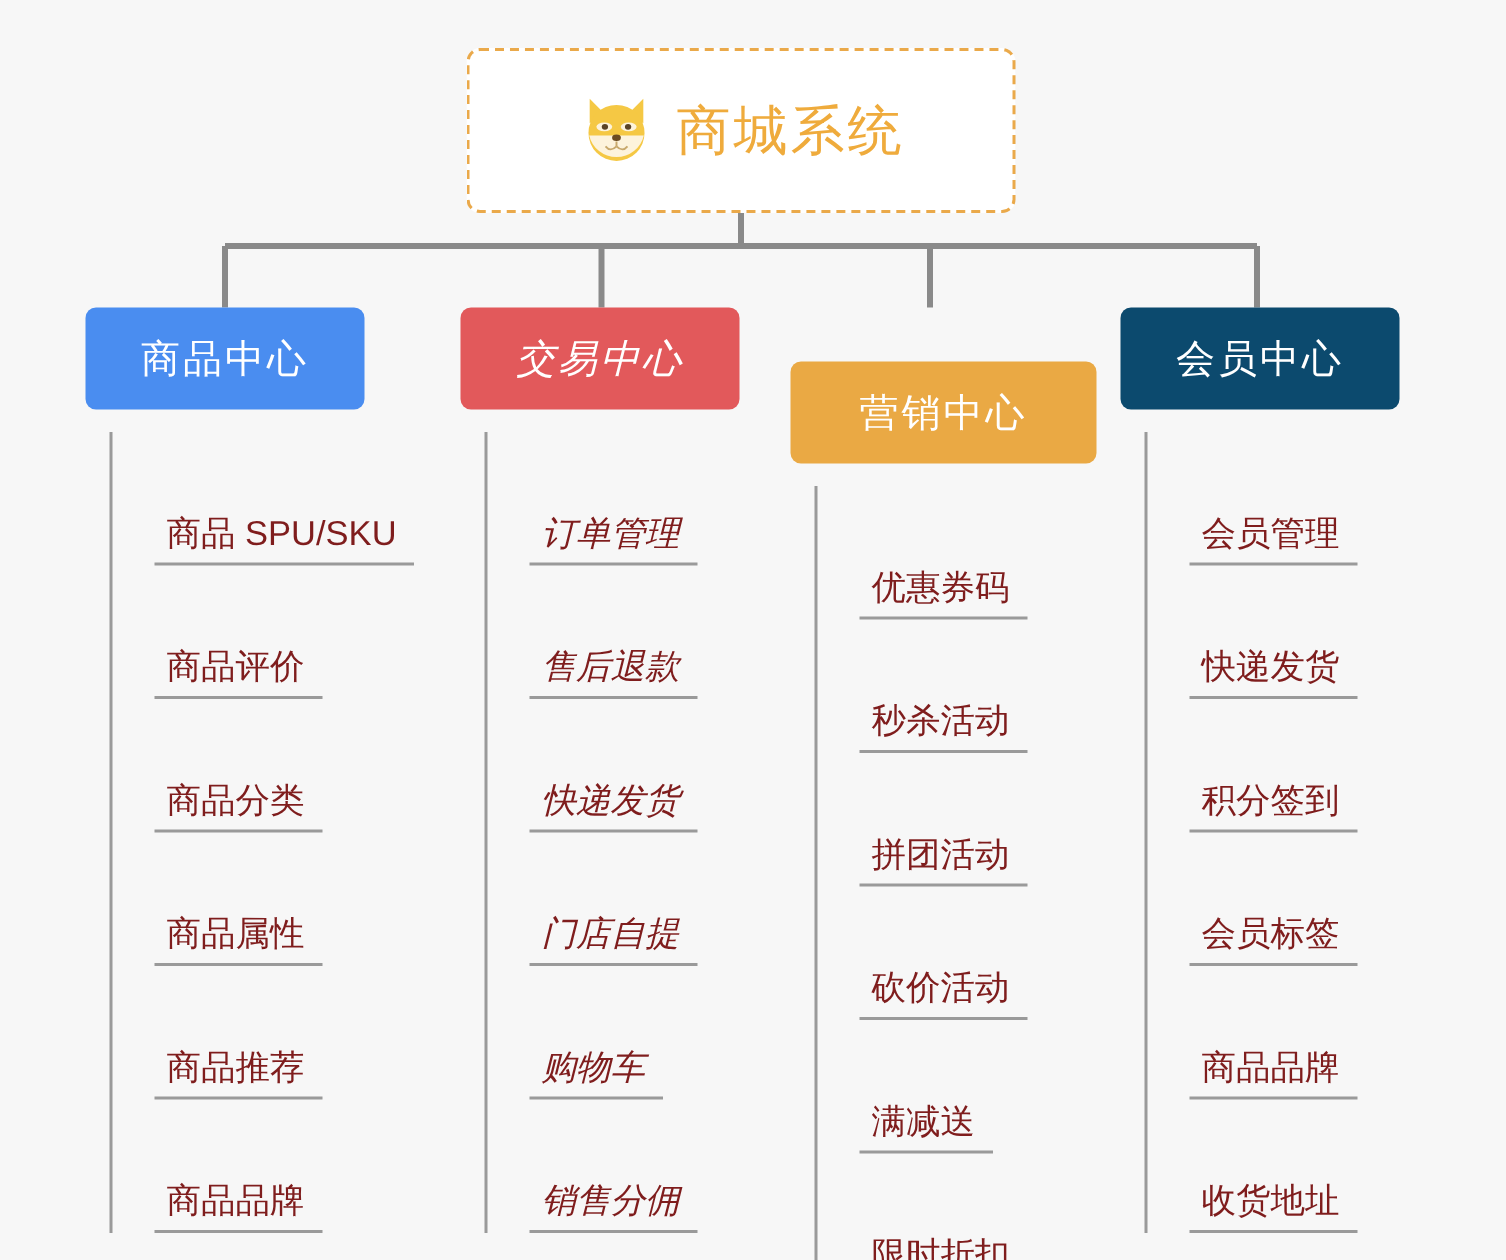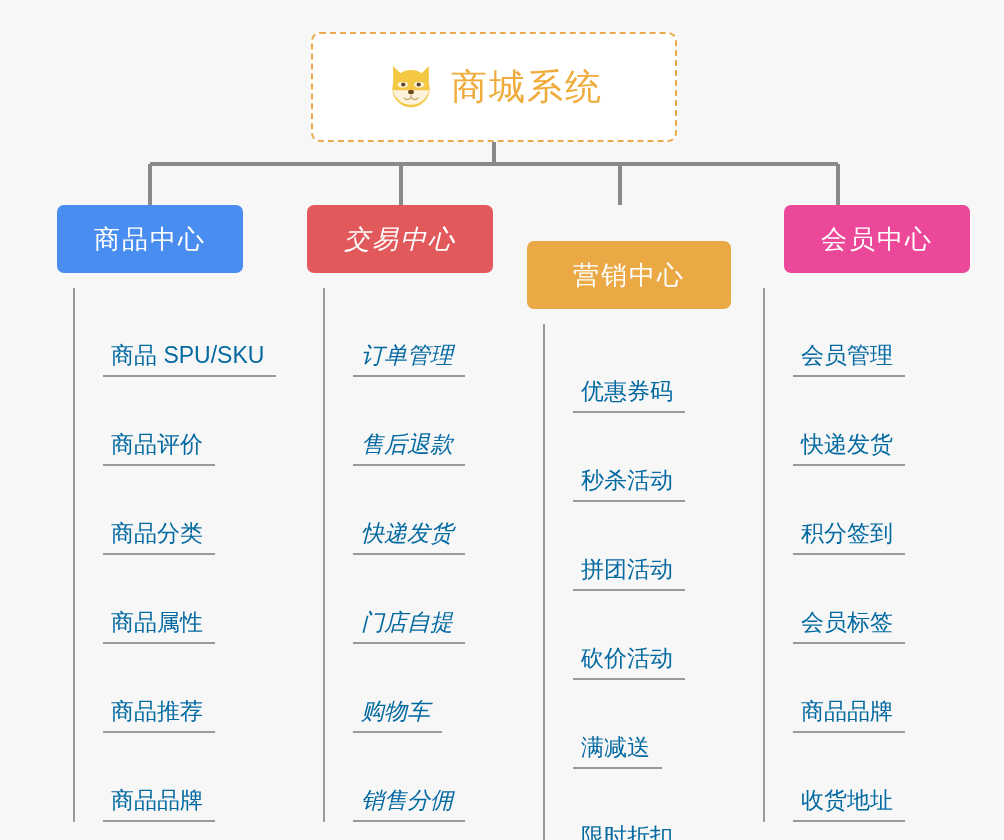--- a/index.html
+++ b/index.html
@@ -99,37 +99,37 @@
     position: relative;
     height: 89px;
     box-sizing: border-box;
     display: flex;
     align-items: flex-end;
     padding-left: 30px;
   }
   .leaf-label {
     display: inline-block;
     font-size: 23px;
-    color: #0369a1;
+    color: #7f1d1d;
     line-height: 1.1;
     padding: 0 12px 7px 8px;
     border-bottom: 2px solid #9a9a9a;
     white-space: nowrap;
   }
 
   
   .branch-1 { left: 57px;  width: 252px; }
   .branch-2 { left: 307px; width: 228px; font-style: italic; }
   .branch-3 { left: 527px; width: 228px; }
   .branch-4 { left: 747px; width: 228px; }
 
   .branch-1 .branch-header { width: 186px; background: #4a8df0; }
   .branch-2 .branch-header { width: 186px; background: #e2595b; }
   .branch-3 .branch-header { width: 204px; background: #eaa944; margin-top: 36px; }
-  .branch-4 .branch-header { width: 186px; background: #ec4899; margin-left: 37px; }
+  .branch-4 .branch-header { width: 186px; background: #0c4a6e; }
 
   .branch-1 .leaf-list { margin-left: 16px; }
   .branch-2 .leaf-list { margin-left: 16px; }
   .branch-3 .leaf-list { margin-left: 16px; }
   .branch-4 .leaf-list { margin-left: 16px; }
 </style>
 </head>
 <body>
 
 <div id="diagram">

